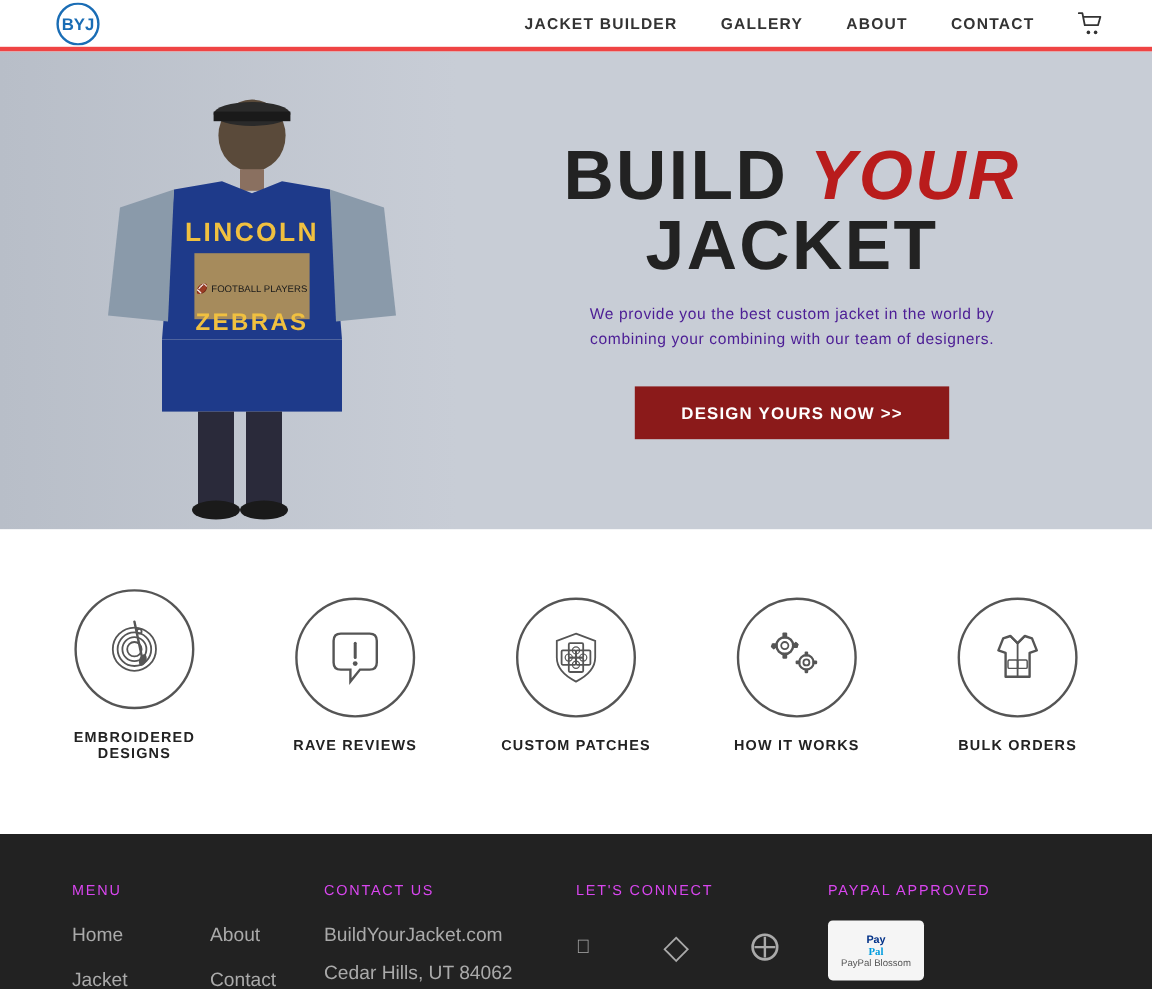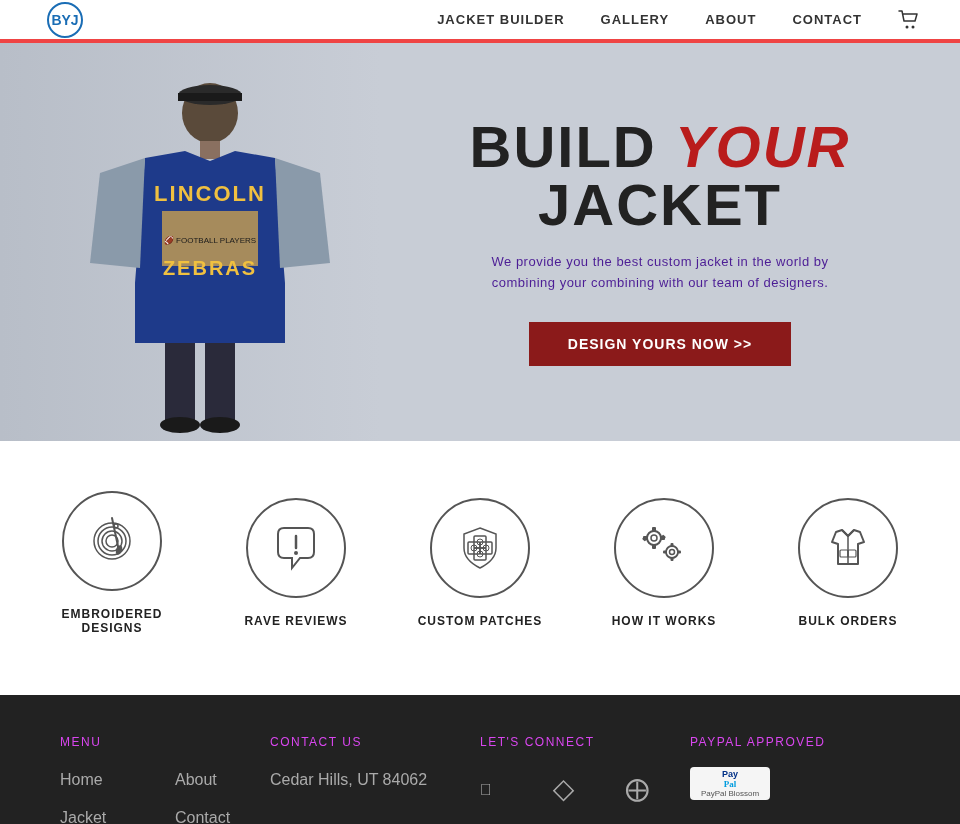--- a/index.html
+++ b/index.html
@@ -183,21 +183,21 @@
       align-items: center;
     }
     .social-icon {
       font-size: 28px;
       color: #aaa;
       cursor: pointer;
       text-decoration: none;
     }
     .paypal-badge {
       width: 80px;
-      height: 33px;
+      height: 50px;
       background: #f5f5f5;
       border-radius: 4px;
       display: flex;
       align-items: center;
       justify-content: center;
       margin-top: 8px;
     }
 
     
     .icon-svg { width: 56px; height: 56px; }
@@ -391,20 +391,21 @@
         <a href="#">Home</a>
         <a href="#">About</a>
         <a href="#">Jacket Builder</a>
         <a href="#">Contact</a>
 
       </div>
     </div>
 
     <div class="footer-col">
       <div class="footer-col-title">CONTACT US</div>
+      <p>BuildYourJacket.com</p>
       <p>Cedar Hills, UT 84062</p>
       
       <br>
       
     </div>
 
     <div class="footer-col">
       <div class="footer-col-title">LET'S CONNECT</div>
       <div class="social-icons">
         <a href="#" class="social-icon"></a>

